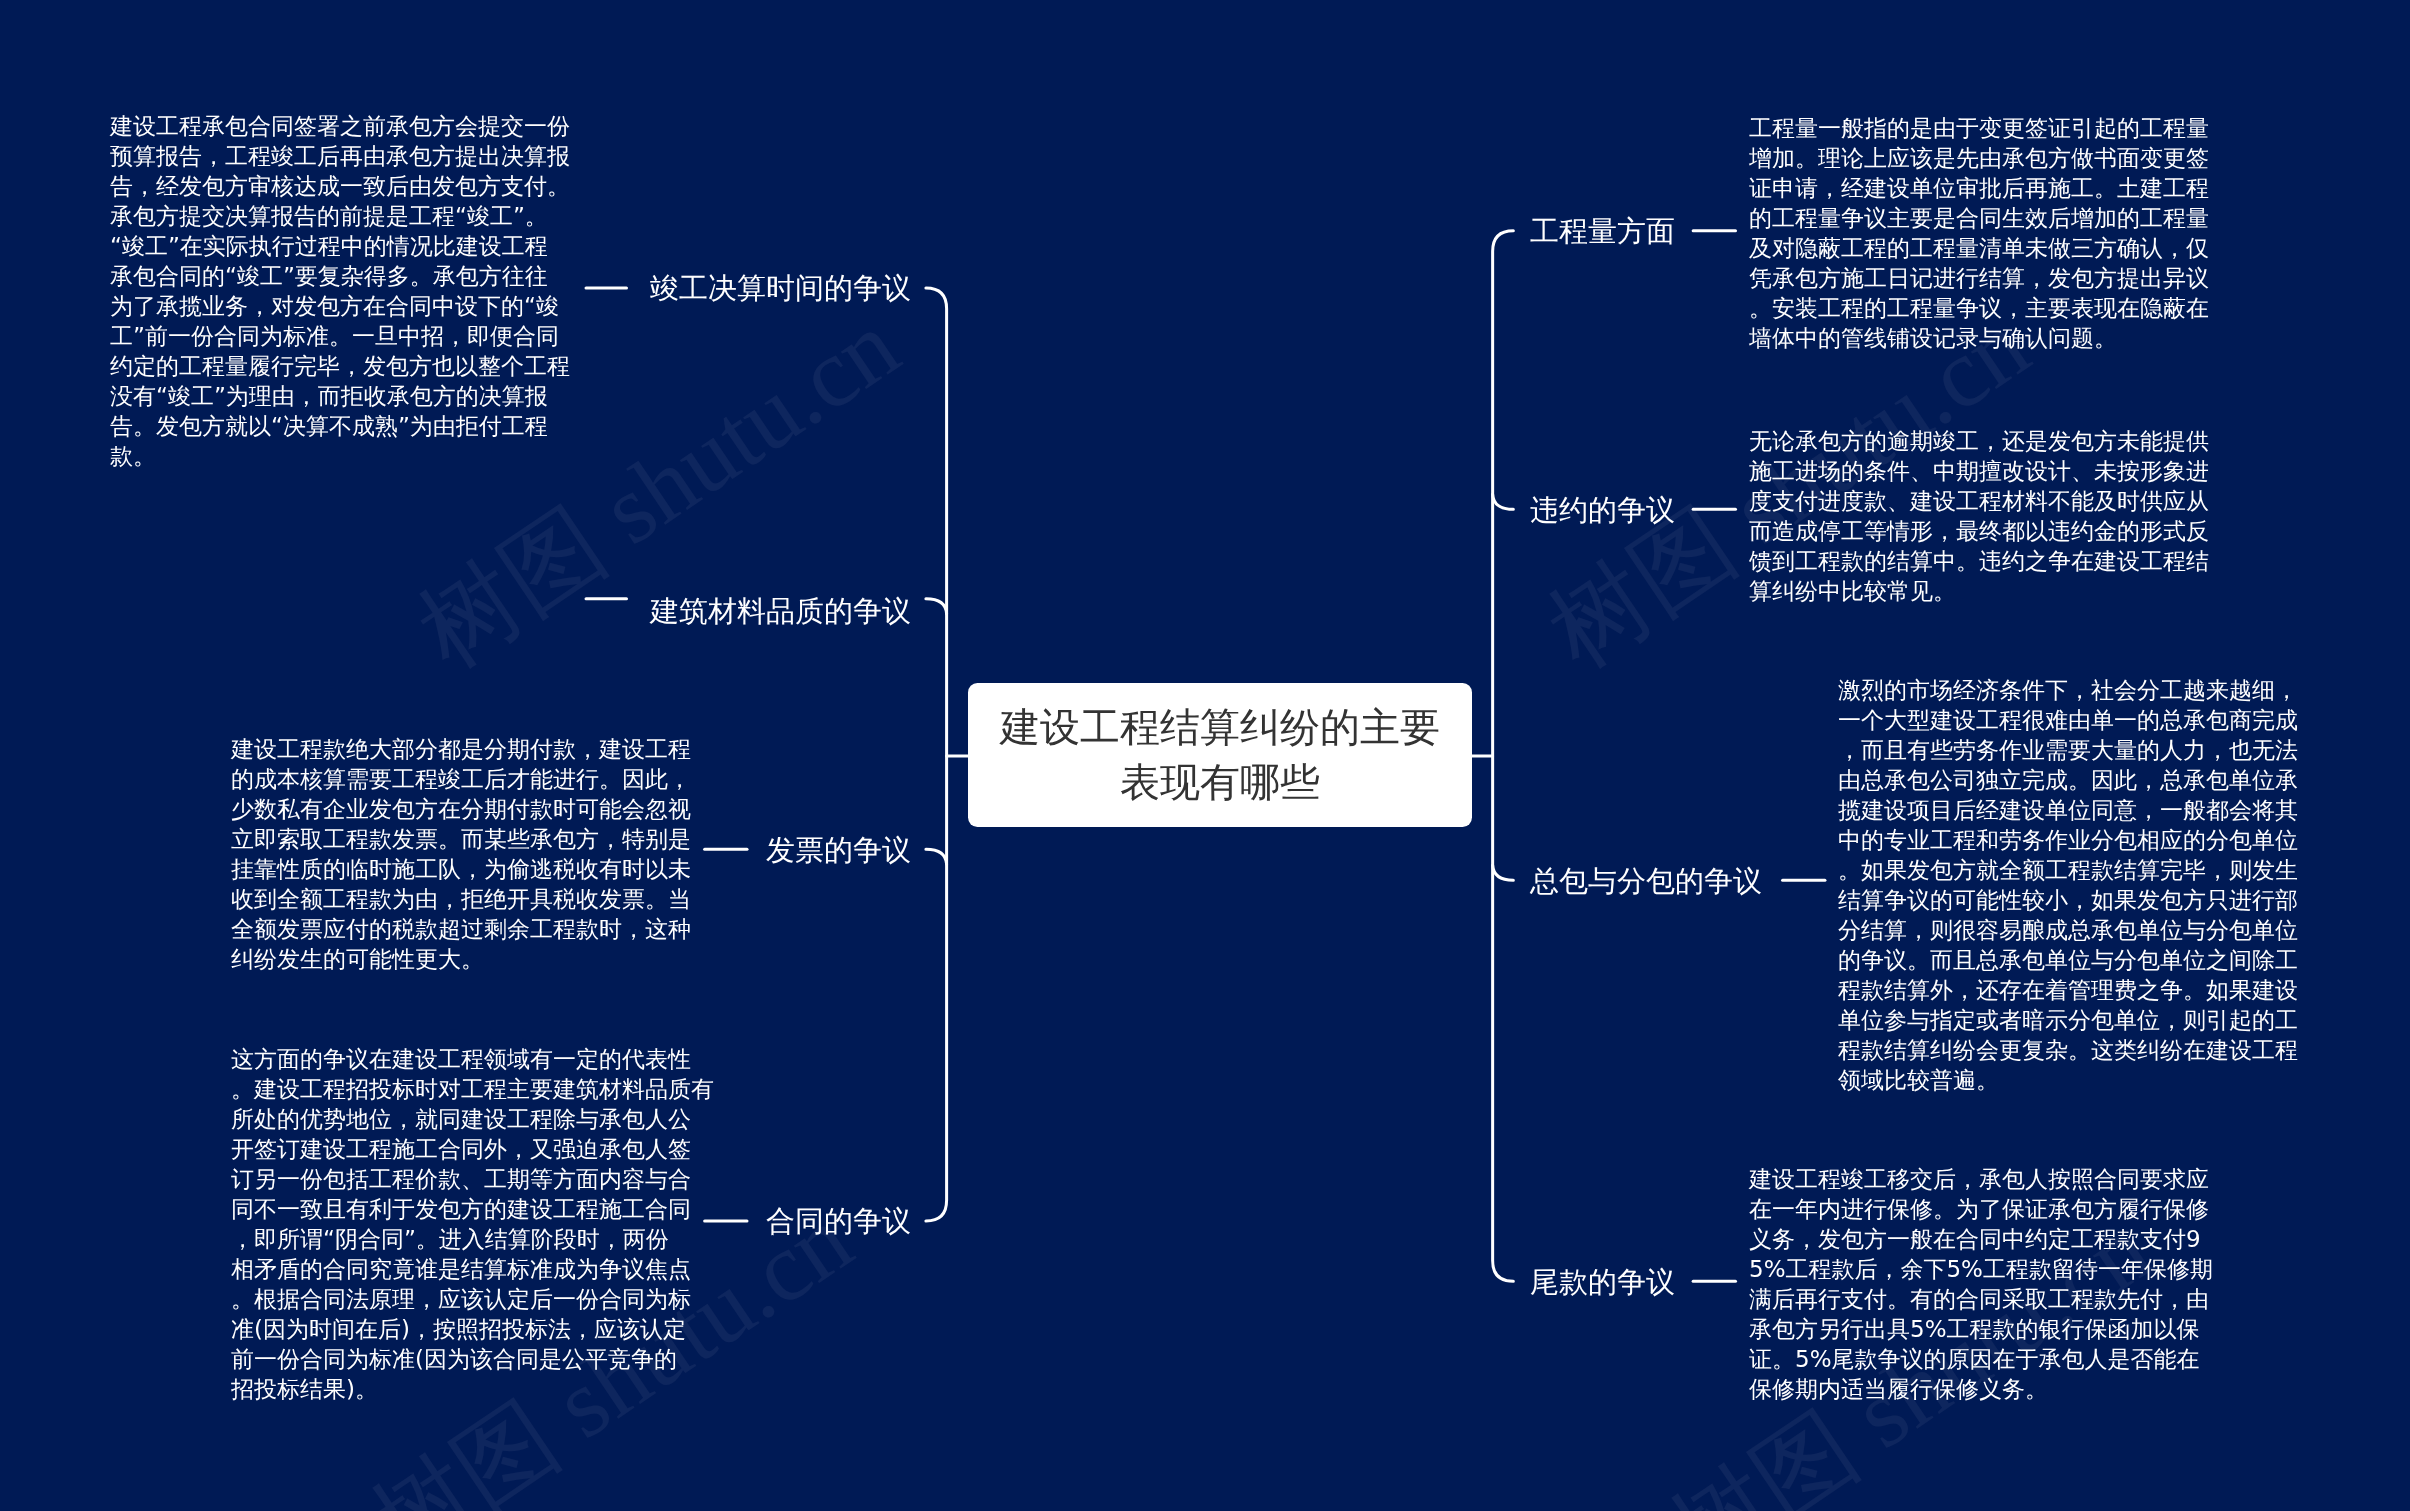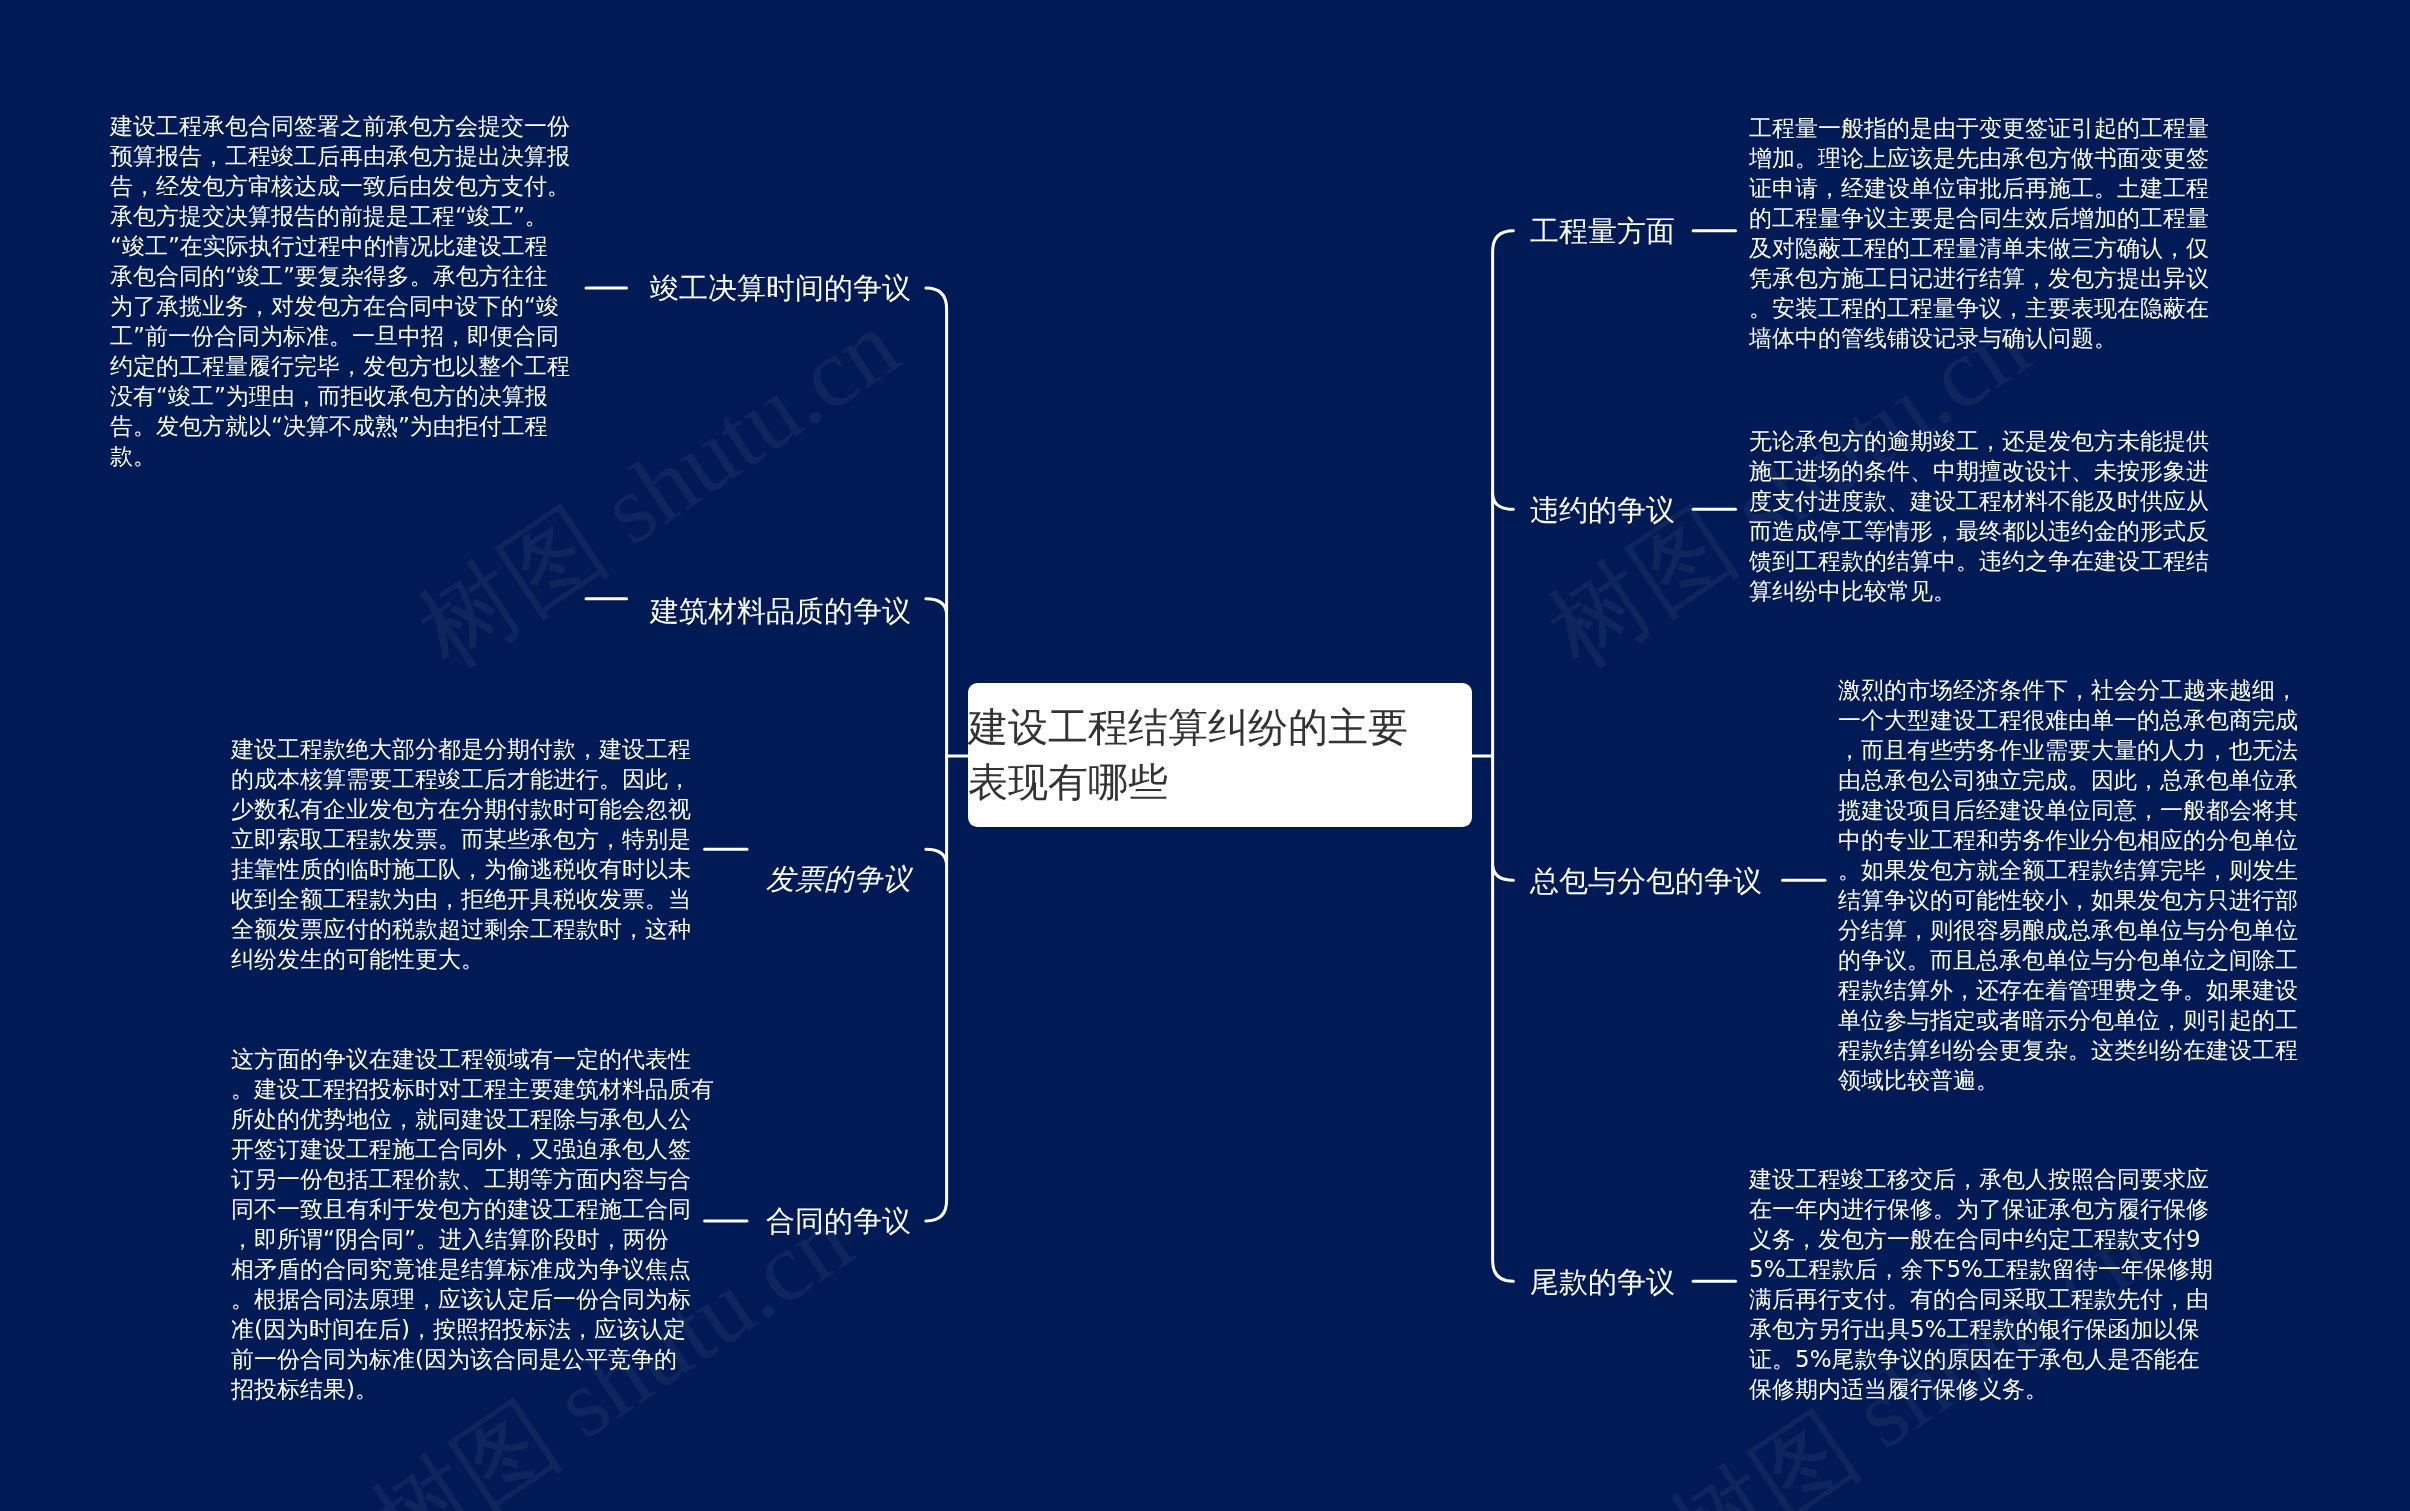--- a/index.html
+++ b/index.html
@@ -23,21 +23,21 @@
       font-family:"Liberation Serif","DejaVu Serif",serif;
       font-size:98px;color:var(--wm);
       transform:translate(-50%,-50%) rotate(-34deg);
       pointer-events:none;user-select:none;
     }
     svg.connectors{position:absolute;left:0;top:0;}
     svg.connectors path{fill:none;stroke:var(--line);stroke-width:3.2;stroke-linecap:round;stroke-linejoin:round;}
     .center-node{
       position:absolute;left:968px;top:683px;width:504px;height:144px;
       background:var(--center-bg);border-radius:9.4px;
-      display:flex;flex-direction:column;justify-content:center;
+      display:flex;flex-direction:column;align-items:center;justify-content:center;
       color:var(--center-text);font-size:40px;line-height:55px;
     }
     .center-node .line{white-space:nowrap;}
     .branch-label{
       position:absolute;font-size:29px;line-height:38px;white-space:nowrap;color:var(--text);
     }
     .branch-label.left{text-align:right;right:1500px;}
     .branch-label.right{left:1530px;}
     .detail{
       position:absolute;font-size:23px;line-height:30px;color:var(--text);
@@ -77,21 +77,21 @@
     <path d="M 1798 1361 L 1843 1361"></path>
   </svg>
 
   <div class="center-node">
       <div class="line">建设工程结算纠纷的主要</div>
       <div class="line">表现有哪些</div>
     </div>
 
   <div class="branch-label left" style="top:269px;">竣工决算时间的争议</div>
   <div class="branch-label left" style="top:592px;margin-left:44px;">建筑材料品质的争议</div>
-  <div class="branch-label left" style="top:860px;font-style:italic;">发票的争议</div>
+  <div class="branch-label left" style="top:831px;">发票的争议</div>
   <div class="branch-label left" style="top:1202px;">合同的争议</div>
 
   <div class="branch-label right" style="top:212px;">工程量方面</div>
   <div class="branch-label right" style="top:491px;">违约的争议</div>
   <div class="branch-label right" style="top:862px;">总包与分包的争议</div>
   <div class="branch-label right" style="top:1263px;">尾款的争议</div>
 
   <div class="detail" style="left:110px;top:111px;">
       <div class="line">建设工程承包合同签署之前承包方会提交一份</div>
       <div class="line">预算报告，工程竣工后再由承包方提出决算报</div>

